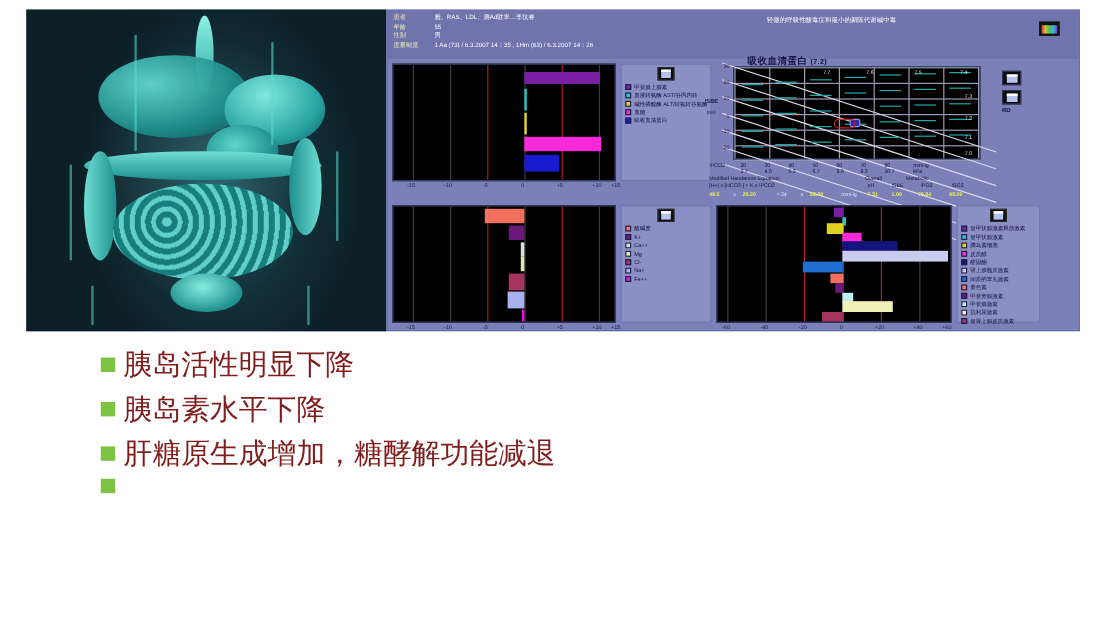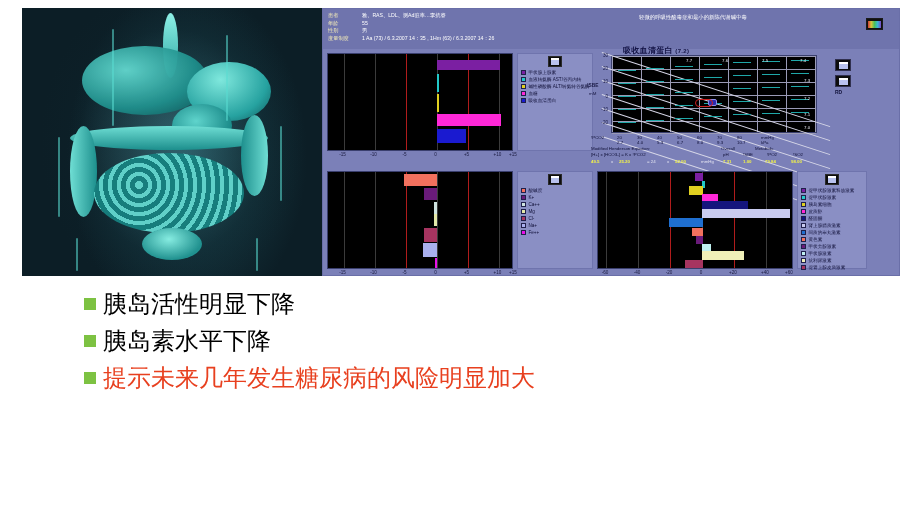--- a/index.html
+++ b/index.html
@@ -175,21 +175,21 @@
   
   #bullets {
     position: absolute;
     left: 84px; top: 288px;
     width: 800px;
   }
   .bullet {
     display: flex; align-items: center;
     margin-bottom: 5px;
     font-size: 24px;
-    color: #000000;
+    color: #7f1d1d;
     font-family: "DejaVu Sans", "Liberation Sans", sans-serif;
     line-height: 32px;
   }
   .bullet .sq {
     width: 12px; height: 12px;
     background: #7dc242;
     margin-right: 7px;
     flex: 0 0 12px;
   }
   .bullet.alert { color: #e8401f; }
@@ -588,19 +588,22 @@
 
   <div id="bullets">
     <div class="bullet">
       <span class="sq"></span>
       <span>胰岛活性明显下降</span>
     </div>
     <div class="bullet">
       <span class="sq"></span>
       <span>胰岛素水平下降</span>
     </div>
+    <div class="bullet">
+      <span class="sq"></span>
+      <span>肝糖原生成增加，糖酵解功能减退</span>
+    </div>
     <div class="bullet alert">
       <span class="sq"></span>
-      <span>提示未来几年发生糖尿病的风险明显加大</span>
     </div>
   </div>
 
 </div>
 
 </body></html>

